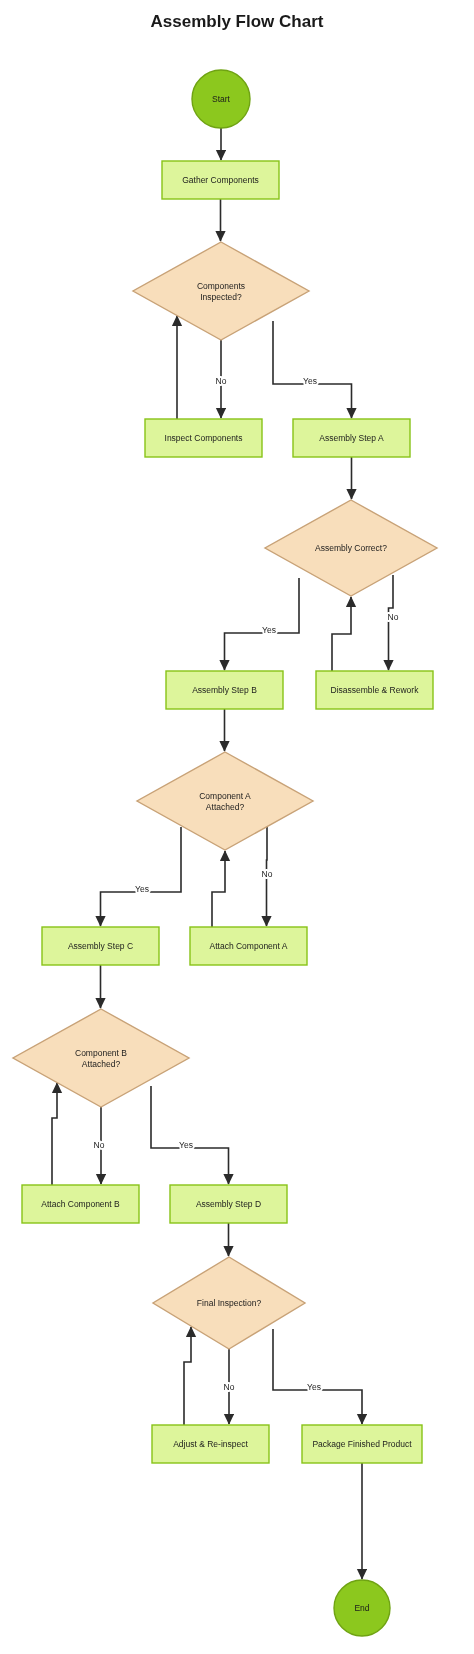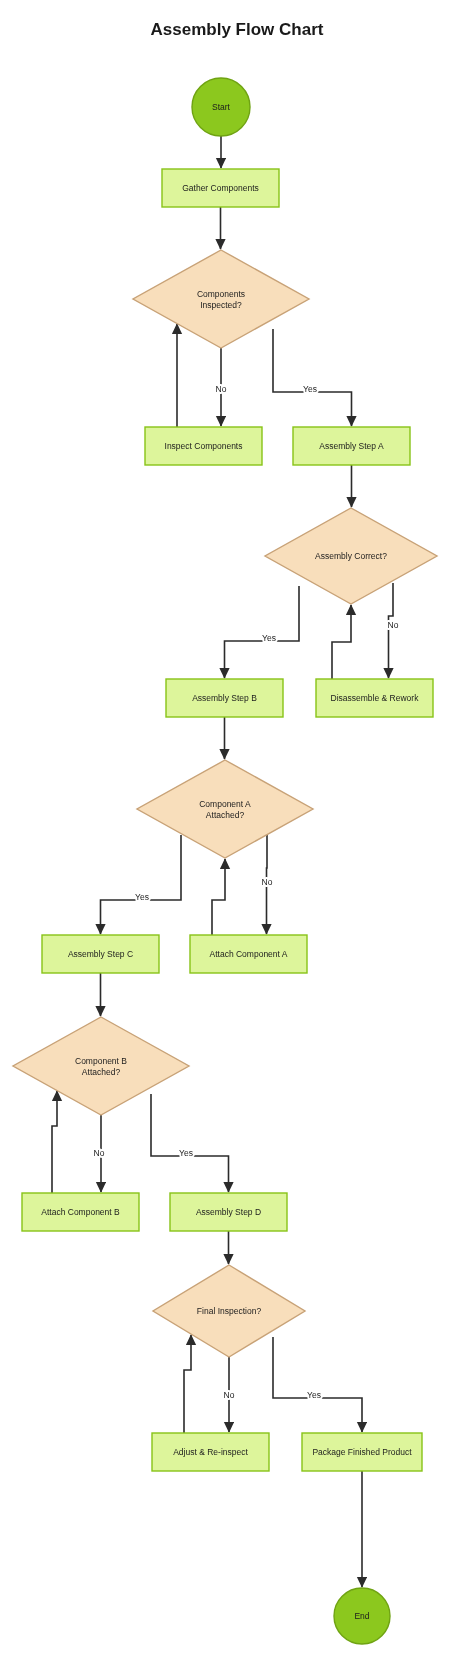--- a/index.html
+++ b/index.html
@@ -9,21 +9,21 @@
   }
   body {
     width: 474px;
     height: 1654px;
     position: relative;
     font-family: "Liberation Sans", sans-serif;
     overflow: hidden;
   }
   #chart-root {
     position: absolute;
-    left: 0; top: 8px;
+    left: 0; top: 0;
     width: 474px;
     height: 1206px;
   }
   .chart-title {
     font-family: "Liberation Sans", sans-serif;
     font-size: 17px;
     font-weight: bold;
     fill: #1a1a1a;
   }
   .node-label {

